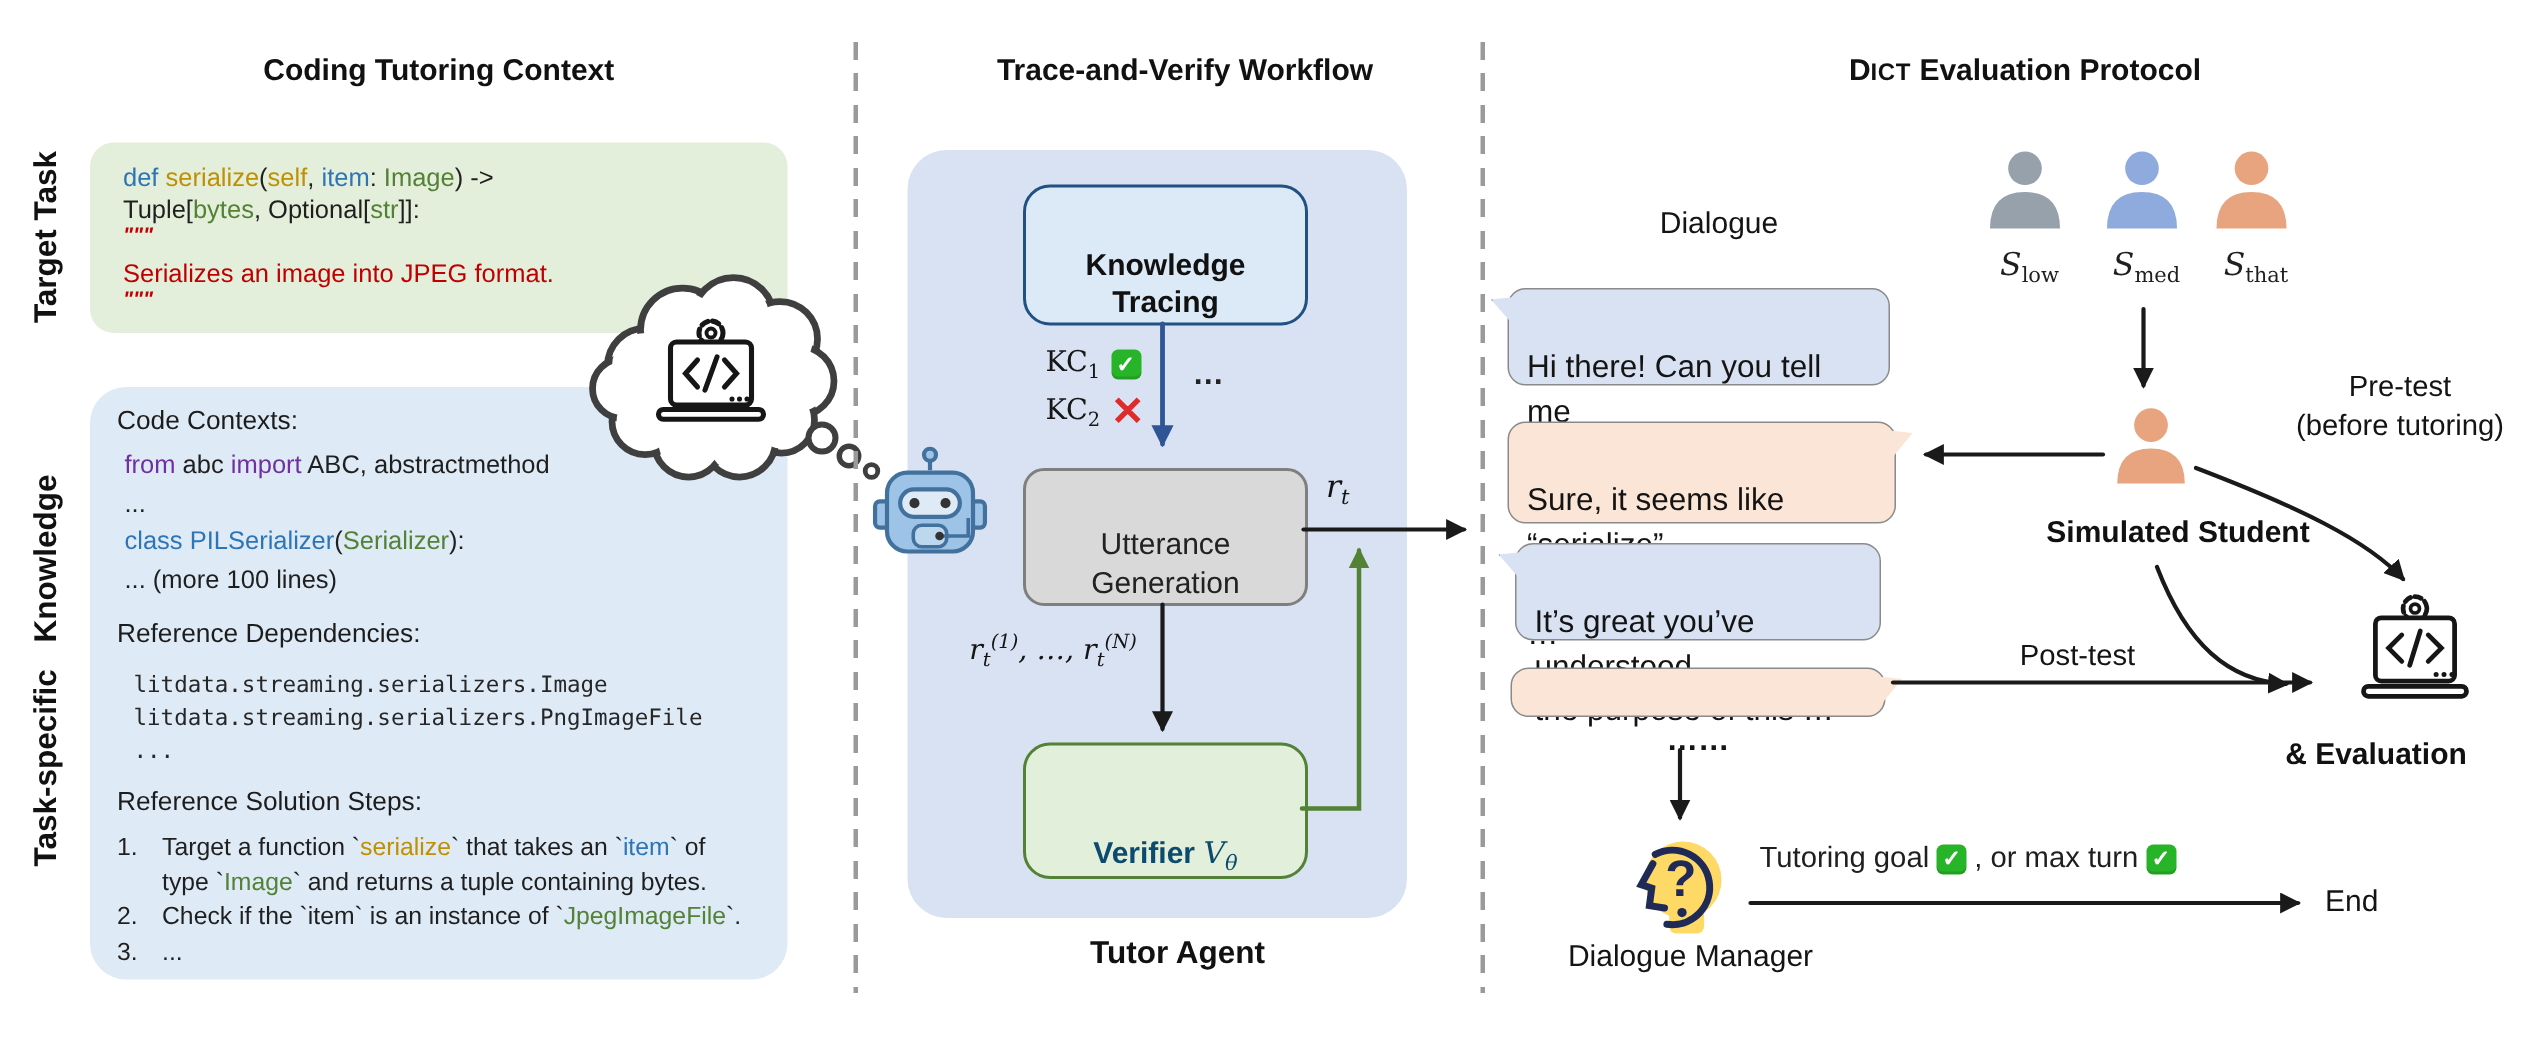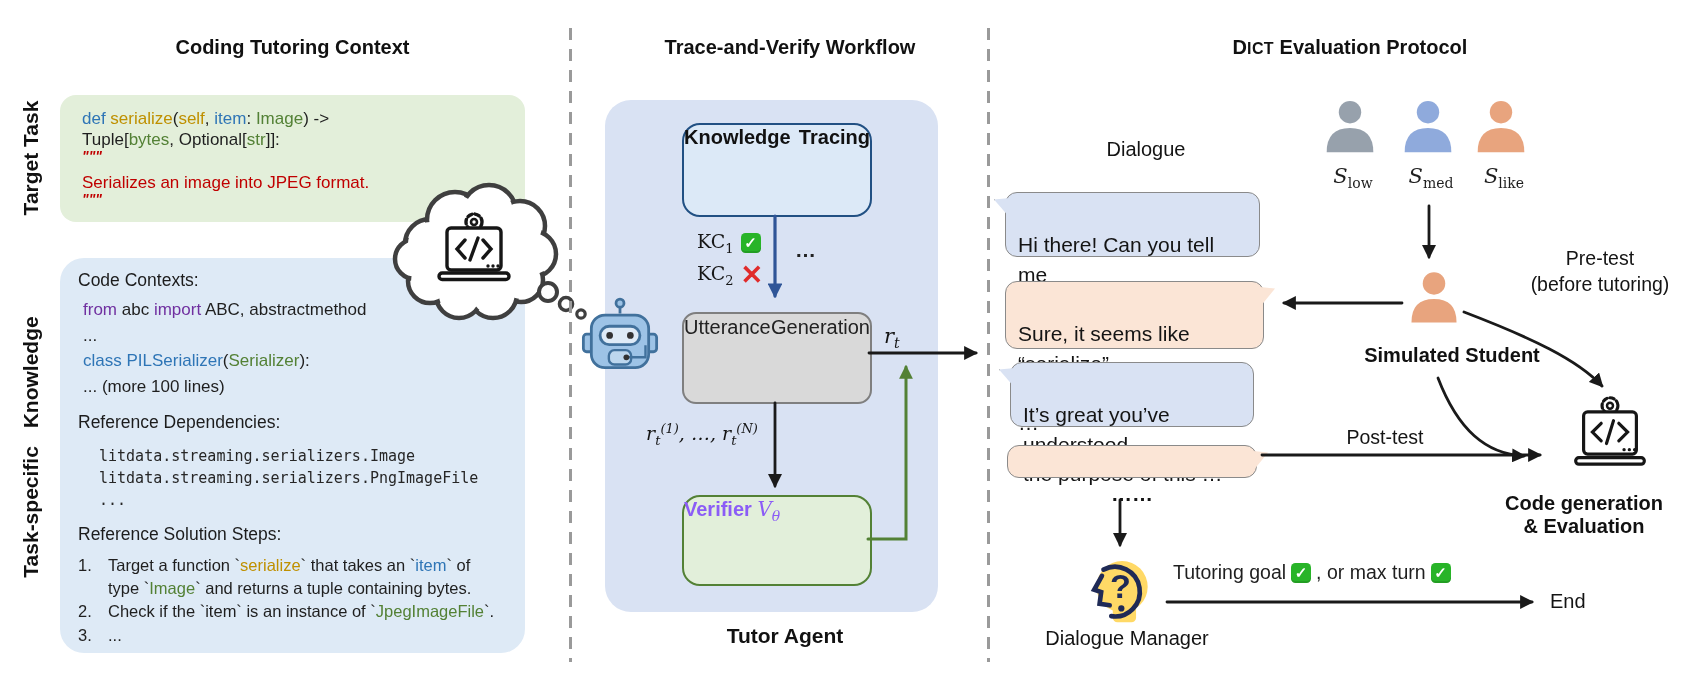--- a/index.html
+++ b/index.html
@@ -13,31 +13,31 @@
   .divider {width:3px; background:repeating-linear-gradient(#9a9a9a 0 12px, transparent 12px 21px);}
   
   .greenbox {background:#E3EFDA; border-radius:16px; padding:13px 16px 0 22px; font-size:17px; line-height:21px;}
   .bluebox  {background:#DEEAF6; border-radius:24px; padding:10px 14px 0 18px; font-size:17.5px;}
   .c-ink{color:#1f1f1f;} .c-blue{color:#2E75B6;} .c-gold{color:#BF9000;}
   .c-green{color:#538135;} .c-purple{color:#7030A0;}
   .quotes {color:#C00000; font-style:italic; font-weight:bold; font-size:14px; line-height:13px;}
   .doc {color:#C00000; margin-top:9px;}
   .kb-h {margin-top:13px; color:#1c1c1c;}
   .kb-code {margin-top:6px; margin-left:5px; line-height:25.5px; font-size:17px;}
-  .mono {font-family:"DejaVu Sans Mono", monospace; font-size:15px; line-height:22px; color:#262626; margin-top:12px; margin-left:21px;}
+  .mono {font-family:"DejaVu Sans Mono", monospace; font-size:15px; line-height:22px; color:#262626; margin-top:12px; margin-left:11px;}
   .steps {margin-top:9px; font-size:16.5px; line-height:22.5px;}
   .step-row {display:flex; margin-bottom:1px;}
   .step-num {width:30px; flex:0 0 30px;}
   .step-text {white-space:pre-line; width:408px;}
   
   .panel {background:#D9E2F3; border-radius:26px;}
-  .node {text-align:center; display:flex; justify-content:space-between;}
+  .node {text-align:center; display:flex; flex-direction:column; justify-content:flex-end;}
   .kt {background:#DCE9F7; border:2.5px solid #215083; border-radius:18px; font-weight:bold; font-size:20px; line-height:25px; color:#111;}
   .ug {background:#D9D9D9; border:2px solid #7F7F7F; border-radius:14px; font-size:20px; line-height:26px; color:#222;}
-  .vf {background:#E2EFDA; border:2.5px solid #538135; border-radius:18px; font-size:20px; color:#8b5cf6;}
+  .vf {background:#E2EFDA; border:2.5px solid #538135; border-radius:18px; font-size:20px; color:#0c4a6e;}
   .mi {font-family:"DejaVu Serif", serif; font-style:italic;}
   .kcrow {font-family:"DejaVu Serif", serif; font-size:19px; color:#171717; display:flex; align-items:center; gap:7px;}
   .kcrow sub {font-size:13px;}
   .badge {display:inline-block; width:20px; height:20px; background:#28B428; border-radius:4.5px;
           color:#fff; font-weight:bold; font-size:15px; line-height:20px; text-align:center;
           box-shadow:inset 0 -2px 0 rgba(0,0,0,0.12);}
   .cross {color:#E02B2B; font-weight:bold; font-size:27px; line-height:20px;}
   .dots3 {font-weight:bold; font-size:21px; letter-spacing:2px; color:#222;}
   
   .bubble {border:1.6px solid #8a8a8a; border-radius:12px; font-size:21px; line-height:1.42;
@@ -169,21 +169,21 @@
     <span><span>KC</span><sub>2</sub></span>
     <span class="cross">✕</span>
   </div>
   <div class="abs dots3" style="left:795px; top:238px;">…</div>
 
   <div class="abs node ug" style="left:682px; top:312px; width:186px; height:88px;">
     <div>Utterance</div>
     <div>Generation</div>
   </div>
 
-  <div class="abs mi" style="left:884px; top:324px; font-size:21px; color:#141414;"><span>r</span><sub style="font-size:14px;">t</sub></div>
+  <div class="abs mi" style="left:884px; top:312px; font-size:21px; color:#141414;"><span>r</span><sub style="font-size:14px;">t</sub></div>
 
   <div class="abs mi" style="left:628px; top:421px; width:148px; text-align:center; font-size:19px; color:#141414;"><span>r</span><sub style="font-size:13px;">t</sub><sup style="font-size:13px;">(1)</sup><span>, …, </span><span>r</span><sub style="font-size:13px;">t</sub><sup style="font-size:13px;">(N)</sup></div>
 
   <div class="abs node vf" style="left:682px; top:495px; width:186px; height:87px;">
     <div><b>Verifier </b><span class="mi"><span>V</span><sub style="font-size:14px;">θ</sub></span></div>
   </div>
 
   <div class="abs boldlbl" style="left:655px; top:624px; width:260px; text-align:center; font-size:21px;">Tutor Agent</div>
 
   <svg class="abs" style="left:580px; top:296px;" width="80" height="86" viewBox="0 0 100 108">
@@ -257,21 +257,21 @@
     <circle cx="30" cy="15" r="12"></circle>
       <path d="M5 58 q0 -26 25 -26 q25 0 25 26 z"></path>
   </svg>
   <svg class="abs" style="left:1473px; top:98px;" width="56" height="62" viewBox="0 0 60 66" fill="#E8A47E">
     <circle cx="30" cy="15" r="12"></circle>
       <path d="M5 58 q0 -26 25 -26 q25 0 25 26 z"></path>
   </svg>
 
   <div class="abs mi" style="left:1324px; top:164px; width:58px; text-align:center; font-size:21px;"><span>S</span><sub style="font-size:14px; font-style:normal;">low</sub></div>
   <div class="abs mi" style="left:1402px; top:164px; width:58px; text-align:center; font-size:21px;"><span>S</span><sub style="font-size:14px; font-style:normal;">med</sub></div>
-  <div class="abs mi" style="left:1475px; top:164px; width:58px; text-align:center; font-size:21px;"><span>S</span><sub style="font-size:14px; font-style:normal;">like</sub></div>
+  <div class="abs mi" style="left:1475px; top:164px; width:58px; text-align:center; font-size:21px;"><span>S</span><sub style="font-size:14px; font-style:normal;">that</sub></div>
 
   <svg class="abs" style="left:1408px; top:268px;" width="52" height="62" viewBox="0 0 60 66" fill="#E8A47E">
     <circle cx="30" cy="15" r="13"></circle>
       <path d="M4 60 q0 -27 26 -27 q26 0 26 27 z"></path>
   </svg>
   <div class="abs boldlbl" style="left:1337px; top:344px; width:230px; text-align:center;">Simulated Student</div>
 
   <div class="abs lbl" style="left:1510px; top:245px; width:180px; text-align:center; line-height:26px;">
     <div>Pre-test</div>
     <div>(before tutoring)</div>
@@ -290,21 +290,20 @@
       <rect x="11" y="72" width="78" height="7.5" rx="3.6" fill="#ffffff"></rect>
     </g>
     <g fill="#161616">
       <circle cx="66" cy="63" r="1.9"></circle>
         <circle cx="72" cy="63" r="1.9"></circle>
         <circle cx="78" cy="63" r="1.9"></circle>
     </g>
   </svg>
 
   <div class="abs boldlbl" style="left:1478px; top:492px; width:212px; text-align:center; line-height:23px;">
-    <div>Code generation</div>
     <div>&amp; Evaluation</div>
   </div>
 
   <svg class="abs" style="left:0; top:0;" width="1690" height="700" viewBox="0 0 1690 700" pointer-events="none">
     <defs>
       <marker id="mk-k" viewBox="0 0 10 10" refX="8.5" refY="5" markerWidth="5" markerHeight="5" orient="auto">
         <path d="M0,0 L10,5 L0,10 z" fill="#1a1a1a"></path>
         </marker>
       <marker id="mk-b" viewBox="0 0 10 10" refX="8.5" refY="5" markerWidth="4.6" markerHeight="4.6" orient="auto">
         <path d="M0,0 L10,5 L0,10 z" fill="#2F5597"></path>

